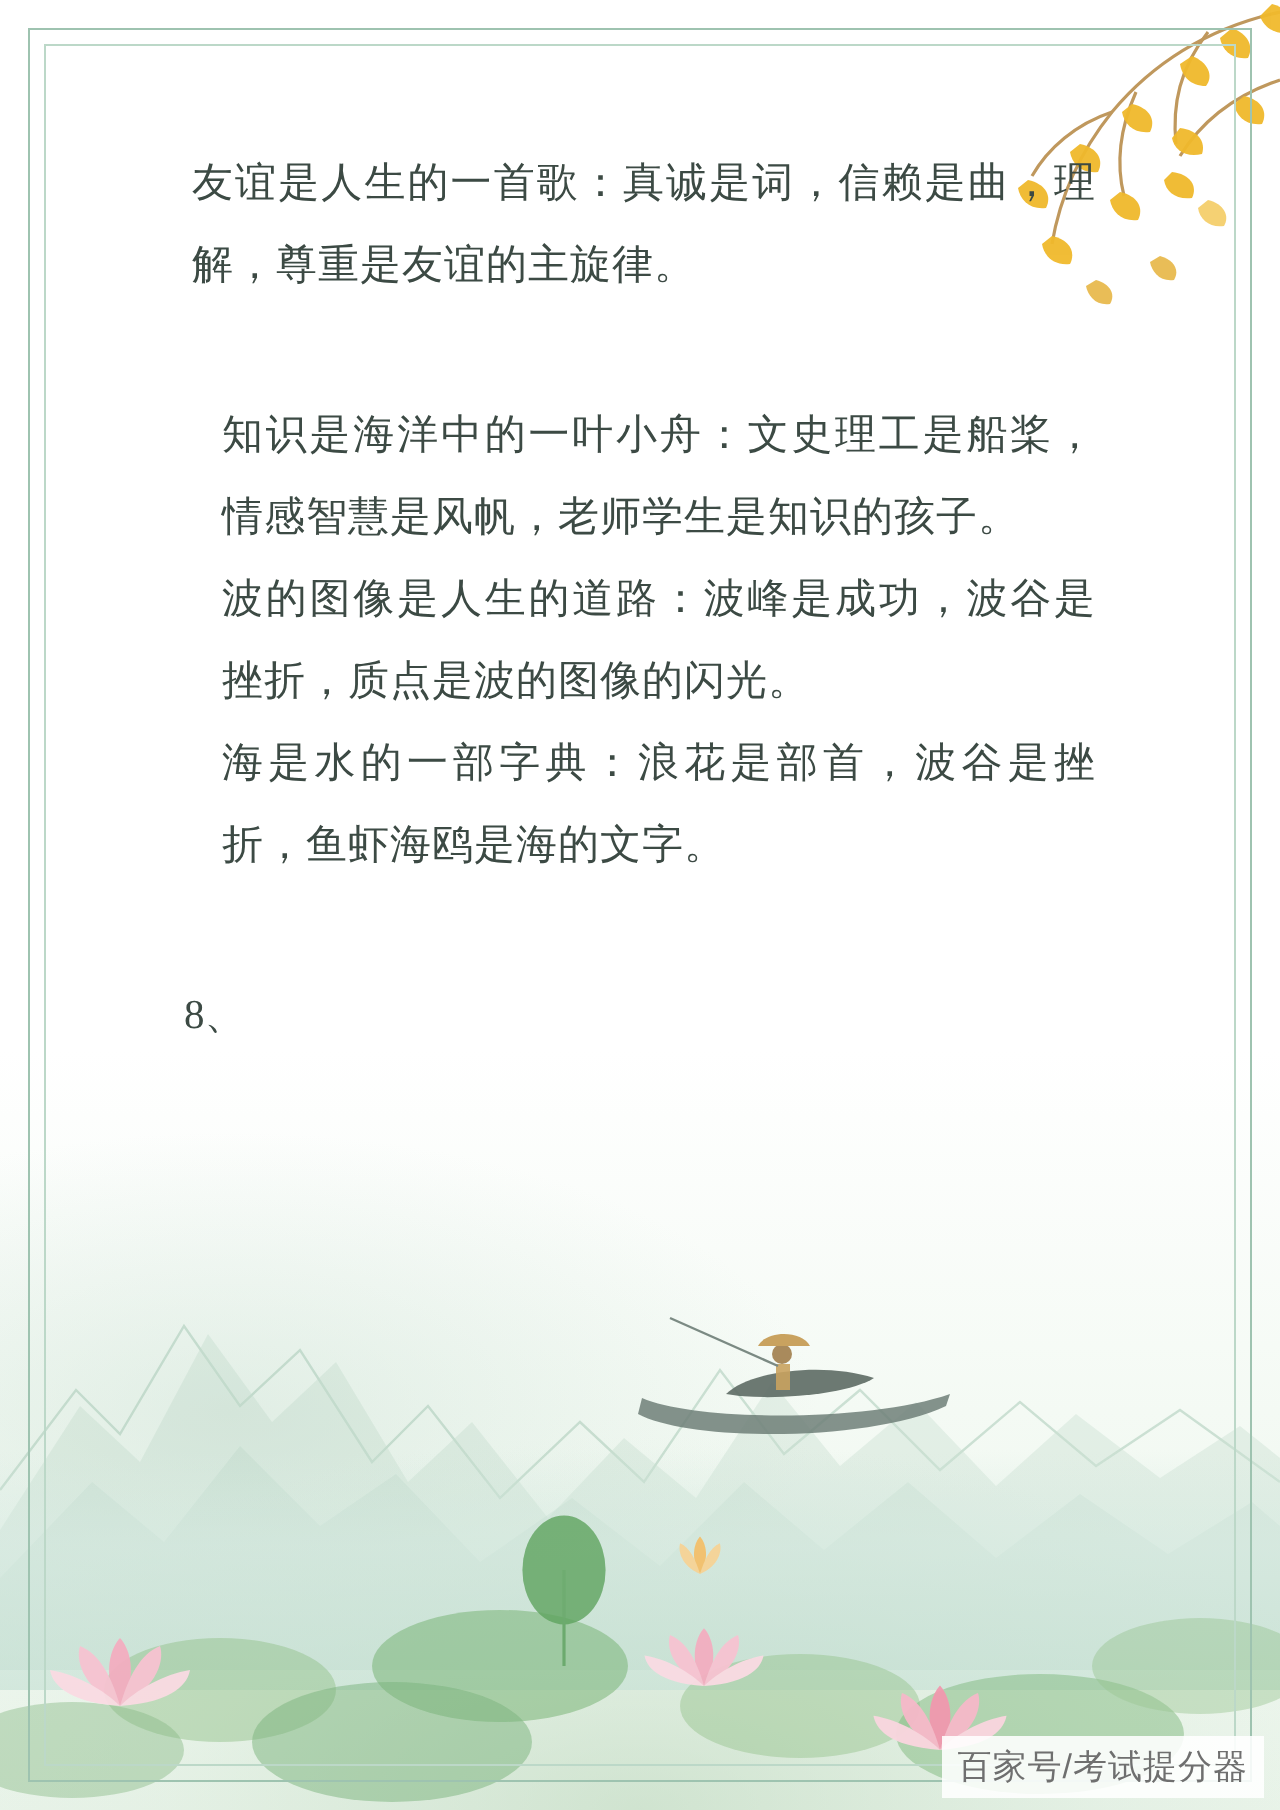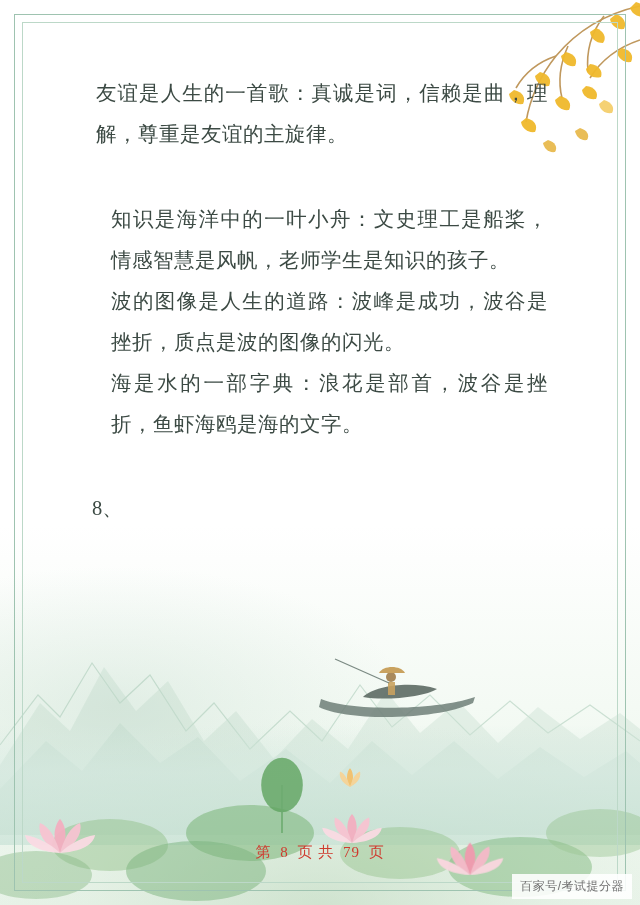--- a/index.html
+++ b/index.html
@@ -96,21 +96,21 @@
     width: 452px;
     z-index: 5;
   }
   .para {
     font-size: 20.5px;
     line-height: 41px;
     color: #3c4a44;
     letter-spacing: 0.5px;
     text-align: justify;
     margin: 0;
-    font-family: Liberation Sans, sans-serif;
+    font-family: Liberation Serif, serif;
   }
   .block {
     margin-bottom: 0;
   }
   .gap-lg { height: 44px; }
 
   .numline {
     font-size: 20.5px;
     line-height: 41px;
     color: #3c4a44;
@@ -136,21 +136,21 @@
   .pagenum .pn { padding: 0 2px; }
 
   
   .watermark {
     position: absolute;
     right: 8px;
     bottom: 6px;
     z-index: 7;
     background: rgba(255,255,255,0.88);
     color: #6f6f6f;
-    font-size: 12px;
+    font-size: 17px;
     padding: 4px 8px;
     letter-spacing: 0.5px;
     font-family: "Liberation Sans", sans-serif;
   }
 </style>
 </head>
 <body>
 
 <div class="page">
 
@@ -263,23 +263,16 @@
     <p class="para block sub">波的图像是人生的道路：波峰是成功，波谷是挫折，质点是波的图像的闪光。</p>
 
     <p class="para block sub">海是水的一部字典：浪花是部首，波谷是挫折，鱼虾海鸥是海的文字。</p>
 
     <div class="gap-lg"></div>
 
     <div class="numline">8、</div>
 
   </div>
 
-  <div class="pagenum">
-    <span class="pn">第</span>
-    <span class="pn">8</span>
-    <span class="pn">页  共</span>
-    <span class="pn">79</span>
-    <span class="pn">页</span>
-  </div>
 
   <div class="watermark">百家号/考试提分器</div>
 
 </div>
 
 </body></html>

